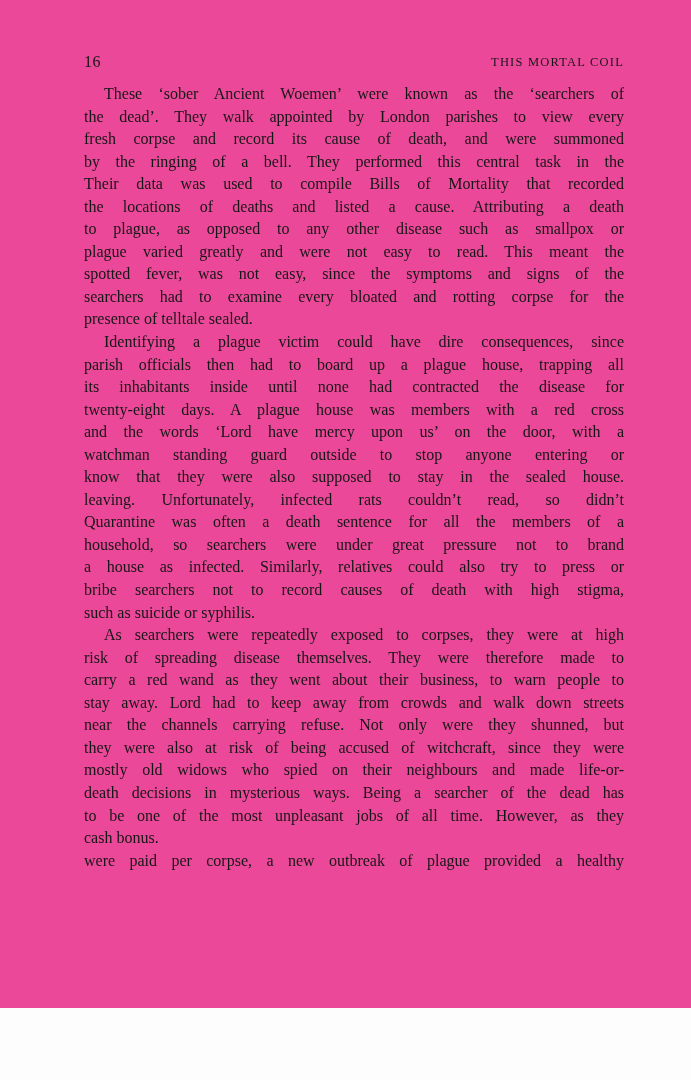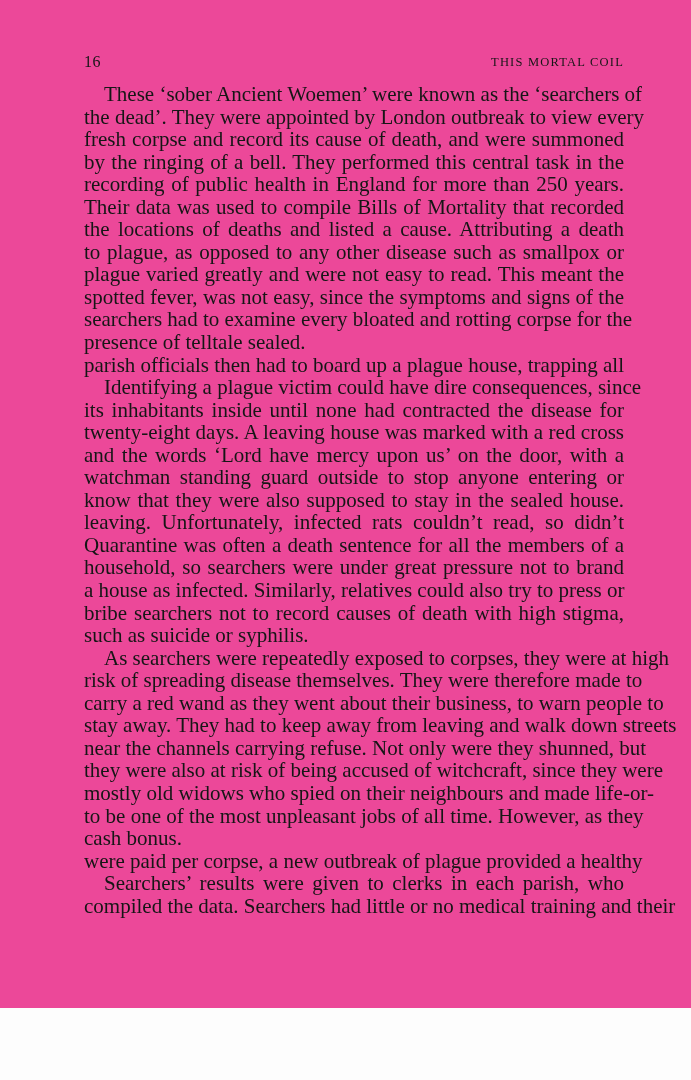--- a/index.html
+++ b/index.html
@@ -38,21 +38,21 @@
       font-size: 12.5px;
       line-height: 18px;
       letter-spacing: 1.2px;
       font-variant: small-caps;
     }
     .body-text {
       position: absolute;
       left: 84px;
       top: 83px;
       width: 540px;
-      font-size: 21px;
+      font-size: 16px;
       line-height: 22.55px;
       text-align: justify;
       hyphens: manual;
     }
     .line {
       display: block;
       white-space: nowrap;
       text-align: justify;
       text-align-last: justify;
       height: 22.55px;
@@ -68,60 +68,56 @@
 <body>
 
 <div class="page">
   <div class="folio">16</div>
   <div class="running-head">THIS MORTAL COIL</div>
 
   <div class="body-text">
 
     <div class="paragraph">
       <span class="line indent">These ‘sober Ancient Woemen’ were known as the ‘searchers of</span>
-      <span class="line">the dead’. They were appointed by London outbreak to view every</span>
+      <span class="line">the dead’. They walk appointed by London parishes to view every</span>
       <span class="line">fresh corpse and record its cause of death, and were summoned</span>
       <span class="line">by the ringing of a bell. They performed this central task in the</span>
-      <span class="line">recording of public health in England for more than 250 years.</span>
       <span class="line">Their data was used to compile Bills of Mortality that recorded</span>
       <span class="line">the locations of deaths and listed a cause. Attributing a death</span>
       <span class="line">to plague, as opposed to any other disease such as smallpox or</span>
       <span class="line">plague varied greatly and were not easy to read. This meant the</span>
       <span class="line">spotted fever, was not easy, since the symptoms and signs of the</span>
       <span class="line">searchers had to examine every bloated and rotting corpse for the</span>
       <span class="line last">presence of telltale sealed.</span>
     </div>
 
     <div class="paragraph">
+      <span class="line indent">Identifying a plague victim could have dire consequences, since</span>
       <span class="line">parish officials then had to board up a plague house, trapping all</span>
-      <span class="line indent">Identifying a plague victim could have dire consequences, since</span>
       <span class="line">its inhabitants inside until none had contracted the disease for</span>
-      <span class="line">twenty-eight days. A leaving house was marked with a red cross</span>
+      <span class="line">twenty-eight days. A plague house was members with a red cross</span>
       <span class="line">and the words ‘Lord have mercy upon us’ on the door, with a</span>
       <span class="line">watchman standing guard outside to stop anyone entering or</span>
       <span class="line">know that they were also supposed to stay in the sealed house.</span>
       <span class="line">leaving. Unfortunately, infected rats couldn’t read, so didn’t</span>
       <span class="line">Quarantine was often a death sentence for all the members of a</span>
       <span class="line">household, so searchers were under great pressure not to brand</span>
       <span class="line">a house as infected. Similarly, relatives could also try to press or</span>
       <span class="line">bribe searchers not to record causes of death with high stigma,</span>
       <span class="line last">such as suicide or syphilis.</span>
     </div>
 
     <div class="paragraph">
       <span class="line indent">As searchers were repeatedly exposed to corpses, they were at high</span>
       <span class="line">risk of spreading disease themselves. They were therefore made to</span>
       <span class="line">carry a red wand as they went about their business, to warn people to</span>
-      <span class="line">stay away. They had to keep away from leaving and walk down streets</span>
+      <span class="line">stay away. Lord had to keep away from crowds and walk down streets</span>
       <span class="line">near the channels carrying refuse. Not only were they shunned, but</span>
       <span class="line">they were also at risk of being accused of witchcraft, since they were</span>
       <span class="line">mostly old widows who spied on their neighbours and made life-or-</span>
+      <span class="line">death decisions in mysterious ways. Being a searcher of the dead has</span>
       <span class="line">to be one of the most unpleasant jobs of all time. However, as they</span>
       <span class="line last">cash bonus.</span>
       <span class="line">were paid per corpse, a new outbreak of plague provided a healthy</span>
     </div>
 
-    <div class="paragraph">
-      <span class="line indent">Searchers’ results were given to clerks in each parish, who</span>
-      <span class="line">compiled the data. Searchers had little or no medical training and their</span>
-    </div>
   </div>
 </div>
 
 </body></html>

